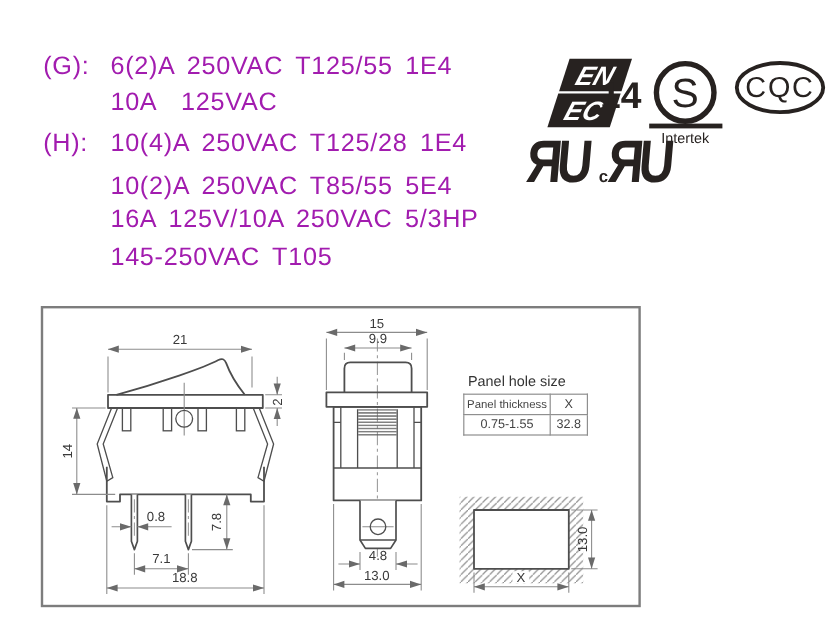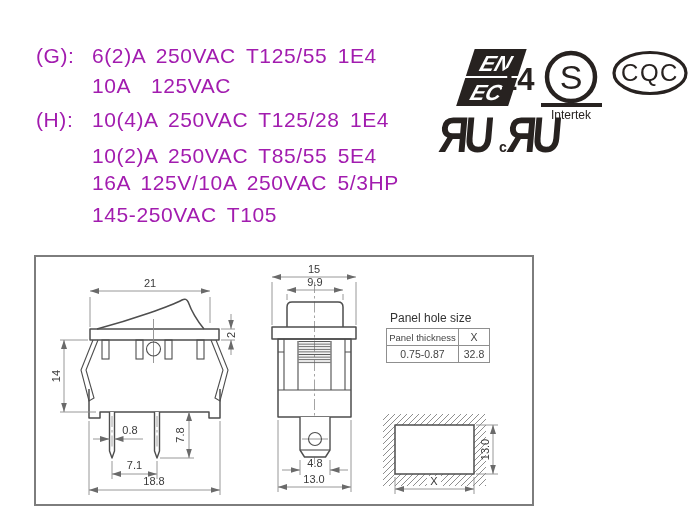--- a/index.html
+++ b/index.html
@@ -207,17 +207,17 @@
 </svg>
 
 <div class="ptitle">Panel hole size</div>
 <table class="ptable">
   <tbody>
       <tr>
     <td class="c1 hdr1">Panel thickness</td>
     <td class="c2">X</td>
   </tr>
   <tr>
-    <td class="c1">0.75-0.87</td>
+    <td class="c1">0.75-1.55</td>
     <td class="c2">32.8</td>
   </tr>
 </tbody>
   </table>
 
 </body></html>

